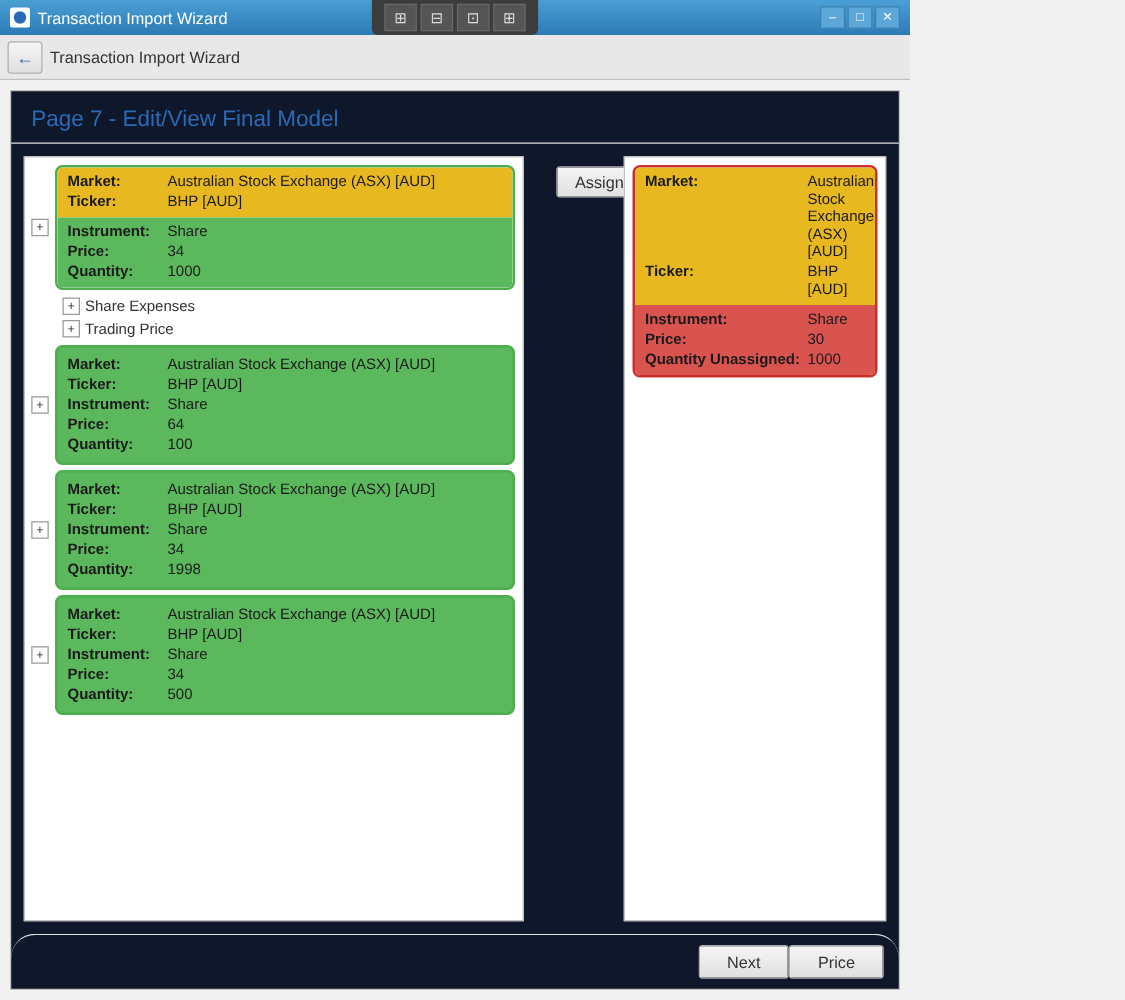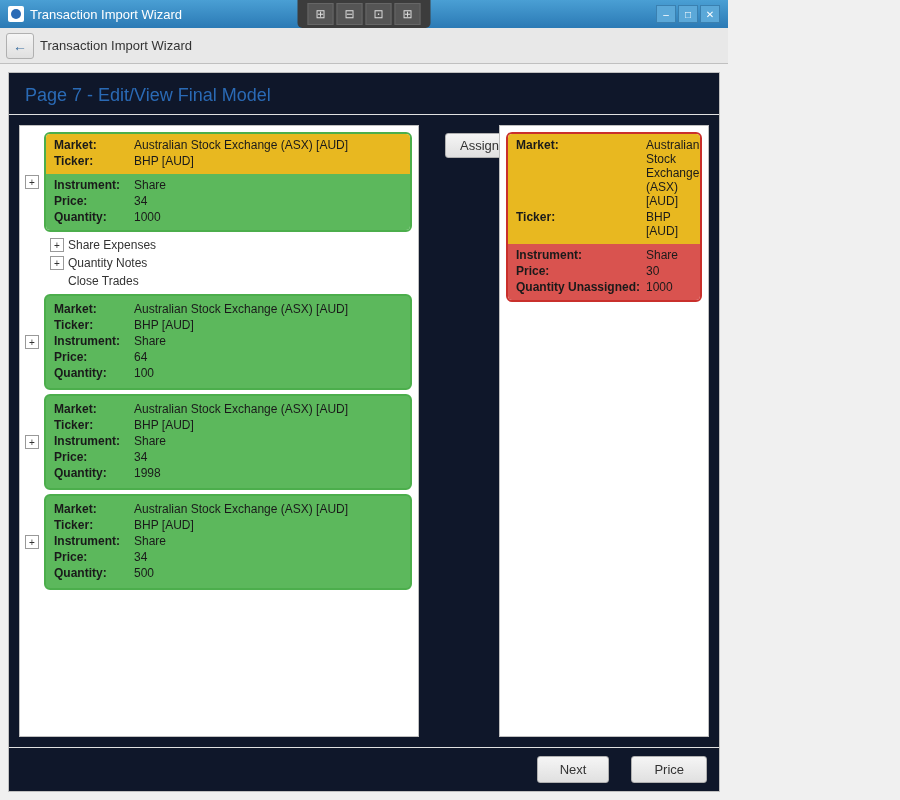--- a/index.html
+++ b/index.html
@@ -188,21 +188,22 @@
       width: 18px;
       flex-shrink: 0;
     }
 
     .bottom-bar {
       display: flex;
       justify-content: flex-end;
       align-items: center;
       padding: 8px 12px;
       border-top: 1px solid #e0e0e0;
-      gap: 22px;
+      gap: 0;
+      border-radius: 19px;
     }
     .bottom-btn {
       background: linear-gradient(to bottom, #f5f5f5, #e0e0e0);
       border: 1px solid #b0b0b0;
       border-radius: 3px;
       padding: 5px 22px;
       font-size: 13px;
       cursor: pointer;
       color: #333;
     }
@@ -294,25 +295,21 @@
           </div>
         </div>
 
         <div style="padding-left:20px;">
           <div class="tree-item">
             <div class="tree-expand">+</div>
             <span>Share Expenses</span>
           </div>
           <div class="tree-item">
             <div class="tree-expand">+</div>
-            <span>Quantity Notes</span>
-          </div>
-          <div class="tree-item">
-            <div class="tree-indent"></div>
-            <span>Close Trades</span>
+            <span>Trading Price</span>
           </div>
         </div>
 
         <div style="display:flex; align-items:stretch; margin-bottom:4px; margin-top:4px;">
           <div style="width:16px; display:flex; align-items:center; justify-content:center; margin-right:2px;">
             <div class="tree-expand">+</div>
           </div>
           <div style="flex:1; border-radius:6px; overflow:hidden; border:2px solid #4cae4c; background:#5cb85c; padding:6px 8px;">
             <div class="trade-row">
               <span class="trade-label">Market:</span>

